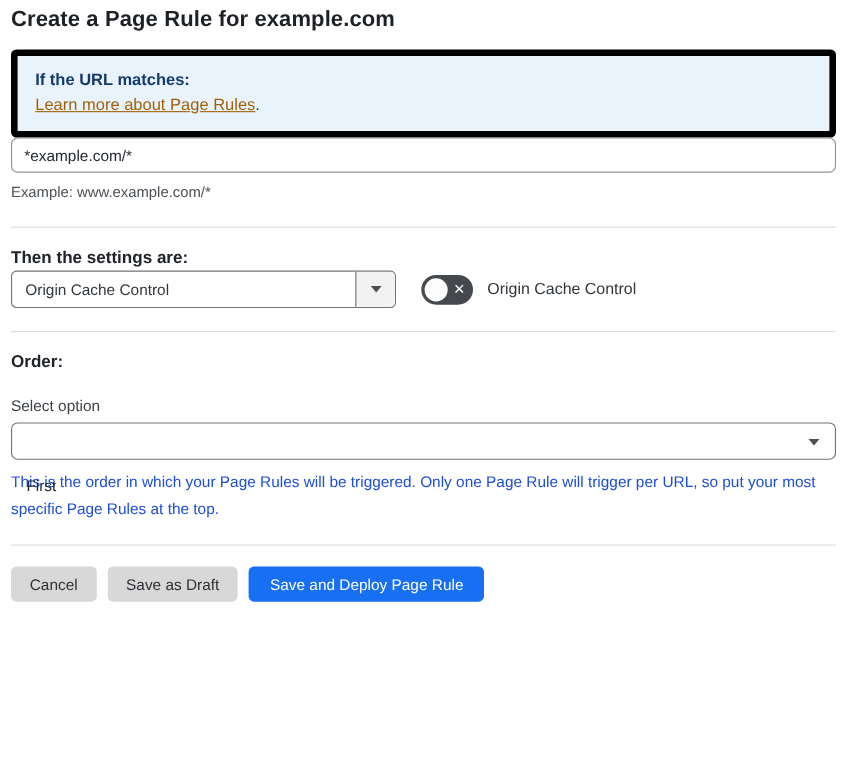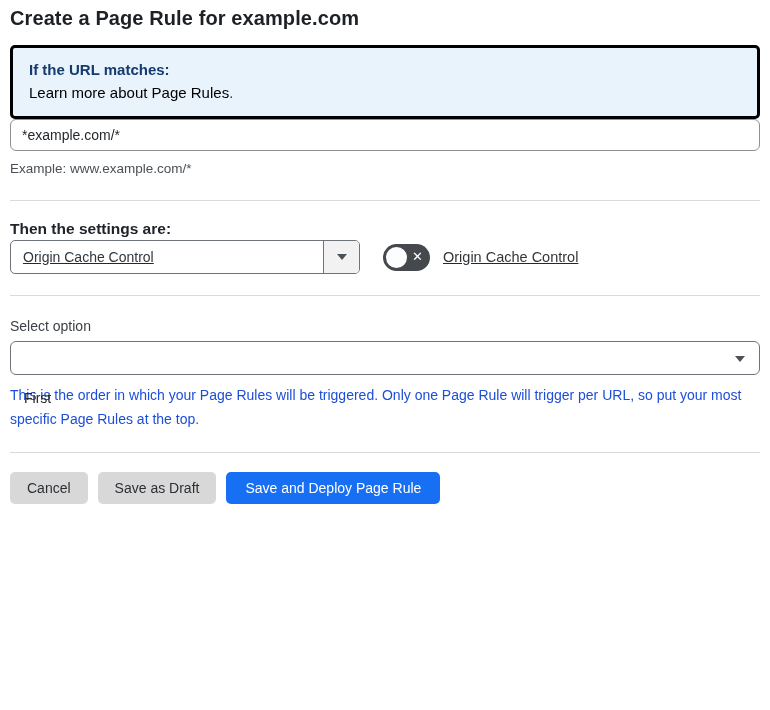--- a/index.html
+++ b/index.html
@@ -18,30 +18,30 @@
     font-size: 20px;
     font-weight: 700;
     color: #1d2126;
     margin: 2px 0 15px 0;
     letter-spacing: 0.1px;
   }
 
   
   .info-box {
     background: #e9f3fc;
-    border: 3px solid #000000;
+    border: 6px solid #000000;
     border-radius: 5px;
     padding: 10px 16px 12px;
     color: #143a6e;
     font-size: 15px;
     line-height: 23px;
   }
   .info-box .info-heading { font-weight: 700; }
   .info-box .info-body { margin: 1px 0 0 0; }
-  .info-link { color: #000000; cursor: pointer; }
+  .info-link { color: #a16207; text-decoration: underline; cursor: pointer; }
   .info-link-suffix { color: #143a6e; }
 
   
   .field-label { font-size: 14px; color: #3a3f45; margin: 22px 0 7px; }
   .helper-text { font-size: 13.5px; color: #4b5056; margin-top: 7px; line-height: 21px; }
 
   .text-input {
     width: 100%;
     height: 32px;
     border: 1px solid #8e9196;
@@ -61,21 +61,21 @@
   }
 
   .section-heading {
     font-size: 15.5px;
     font-weight: 700;
     color: #20242a;
     margin: 0 0 2px;
   }
 
   
-  .setting-row { display: flex; align-items: center; text-decoration: underline; }
+  .setting-row { display: flex; align-items: center; }
   .custom-select {
     display: flex;
     width: 350px;
     height: 34px;
     border: 1px solid #6f747b;
     border-radius: 5px;
     background: #fff;
     overflow: hidden;
     cursor: pointer;
   }
@@ -206,20 +206,21 @@
     <div class="toggle">
       <div class="knob"></div>
       <div class="x-glyph">✕</div>
     </div>
     <div class="toggle-label">Origin Cache Control</div>
   </div>
 
 
   <hr class="divider divider-order">
 
+  <div class="section-heading">Order:</div>
 
   <div class="field-label">Select option</div>
 
   <div class="full-select">
     <div class="sel-text">First</div>
     <div class="caret-down"></div>
   </div>
 
   <div class="order-helper">This is the order in which your Page Rules will be triggered. Only one Page Rule will trigger per URL, so put your most specific Page Rules at the top.</div>
 

